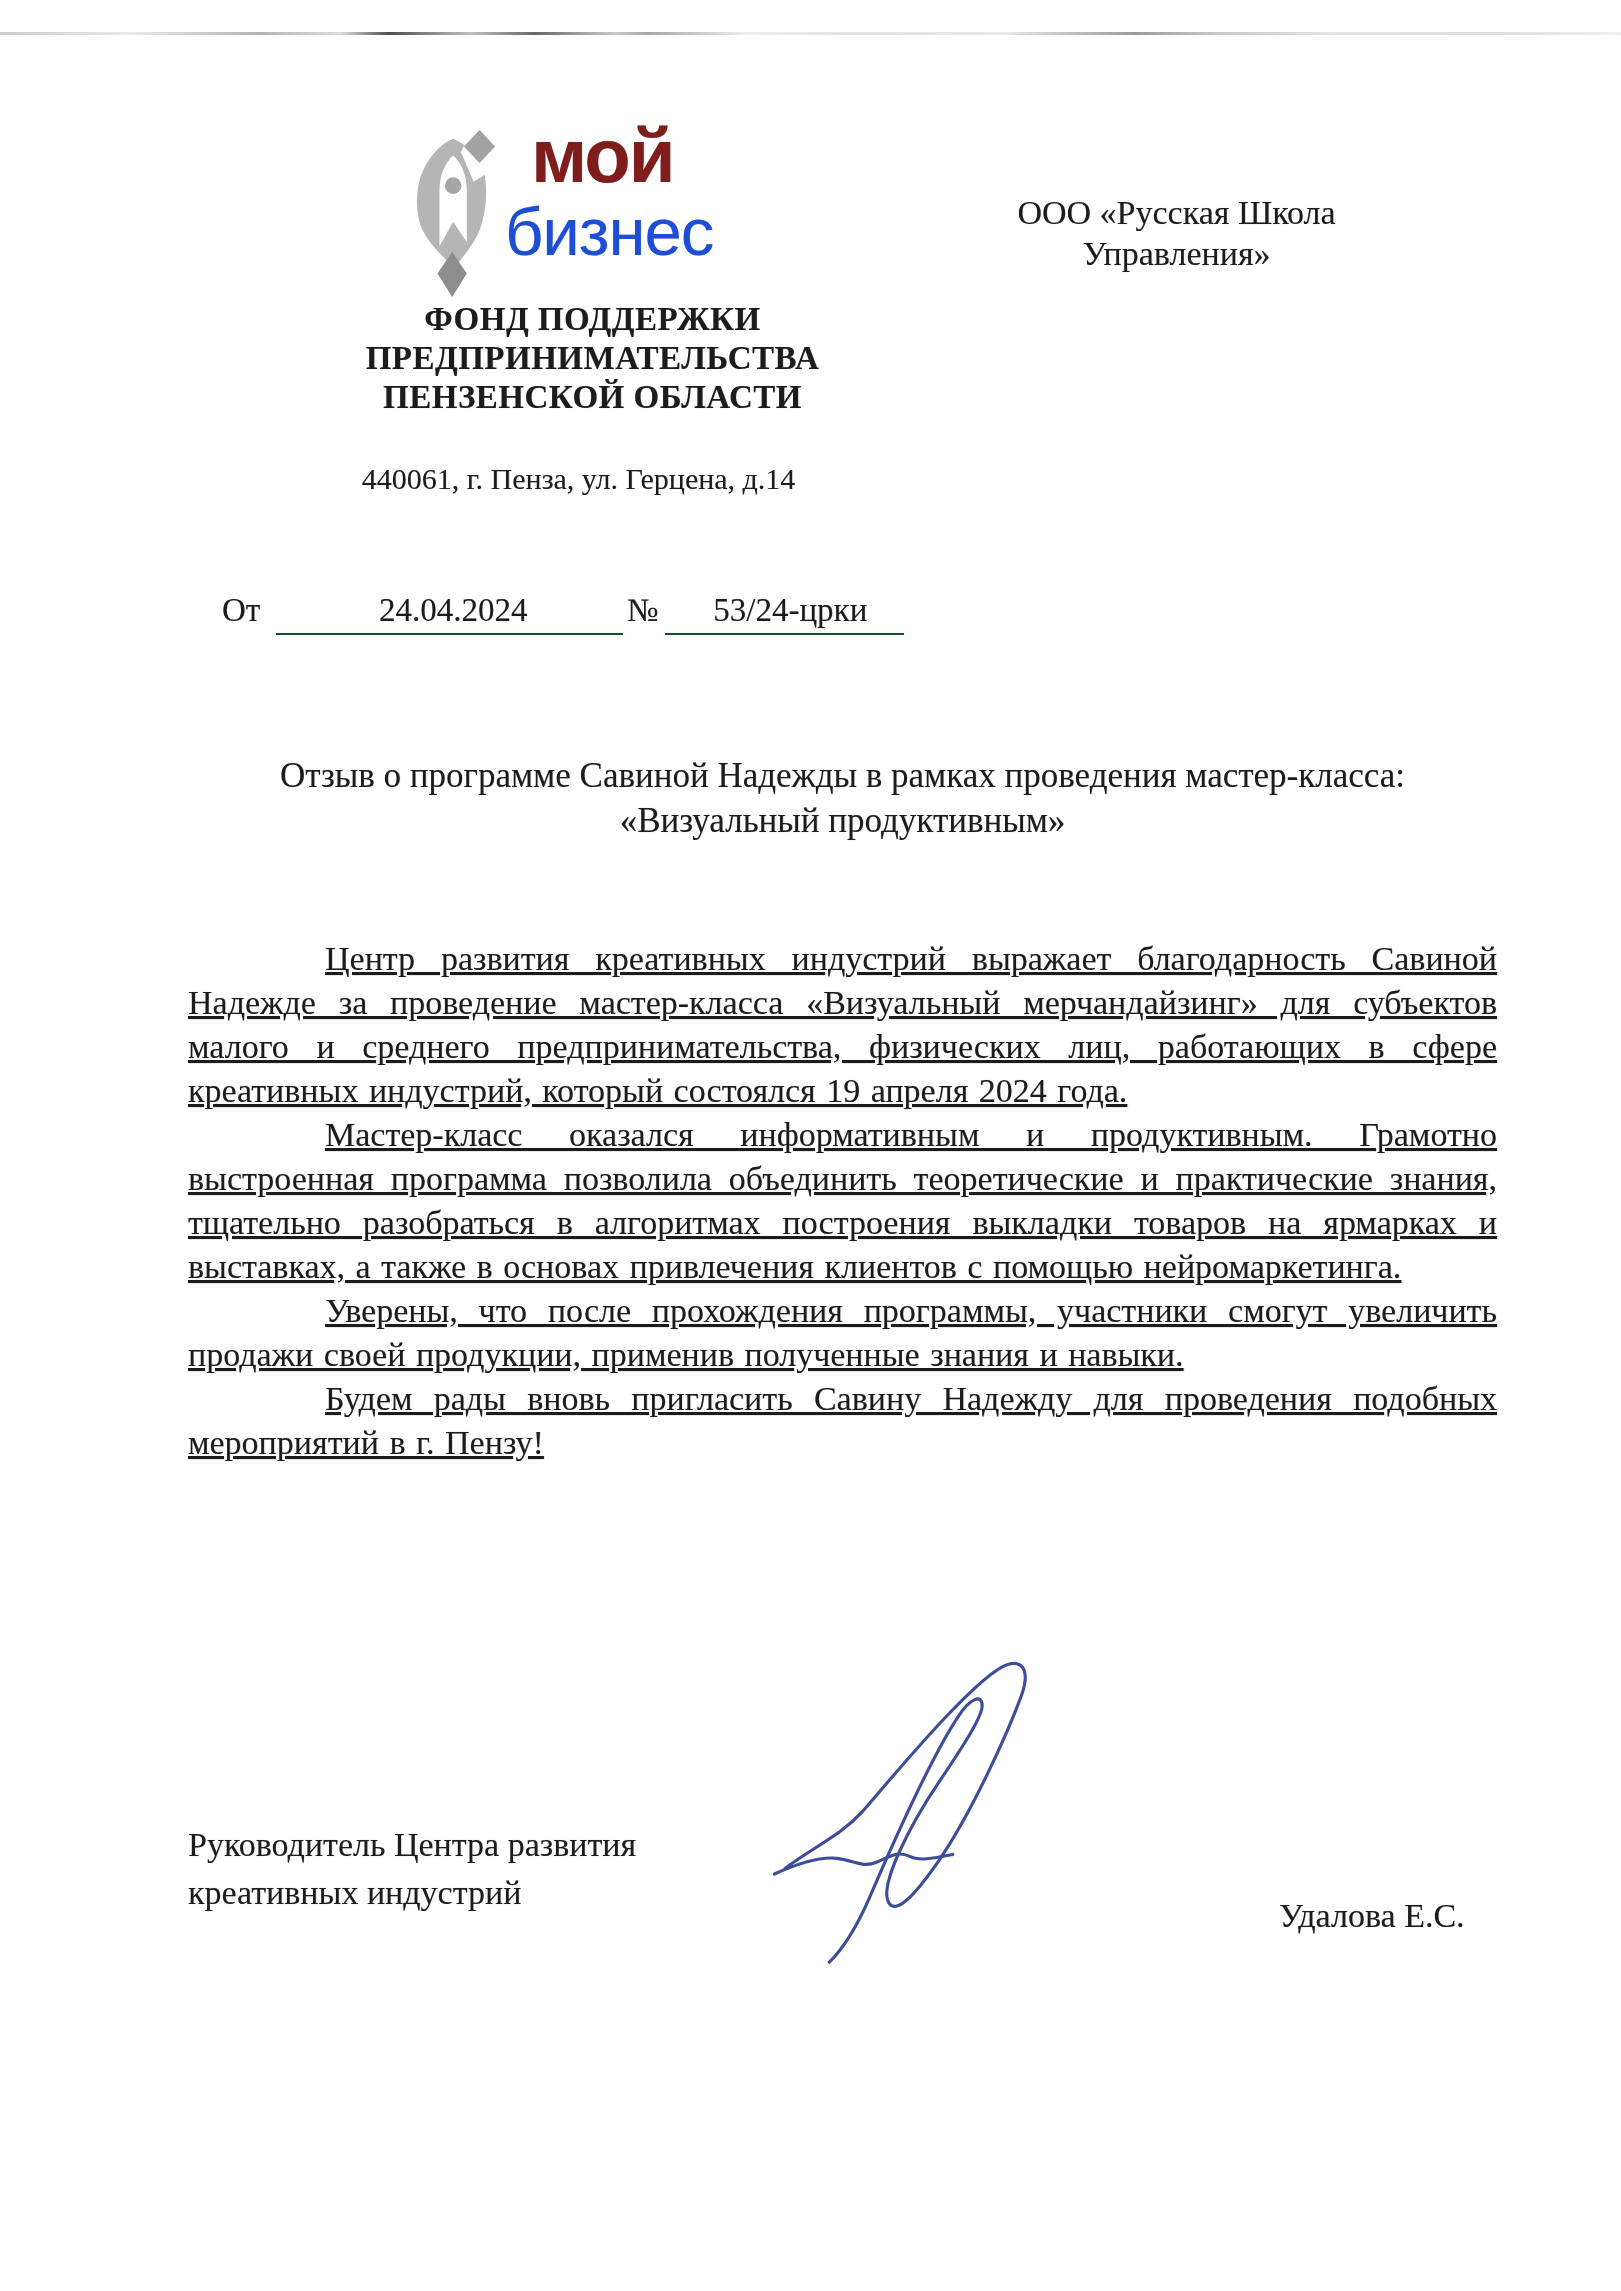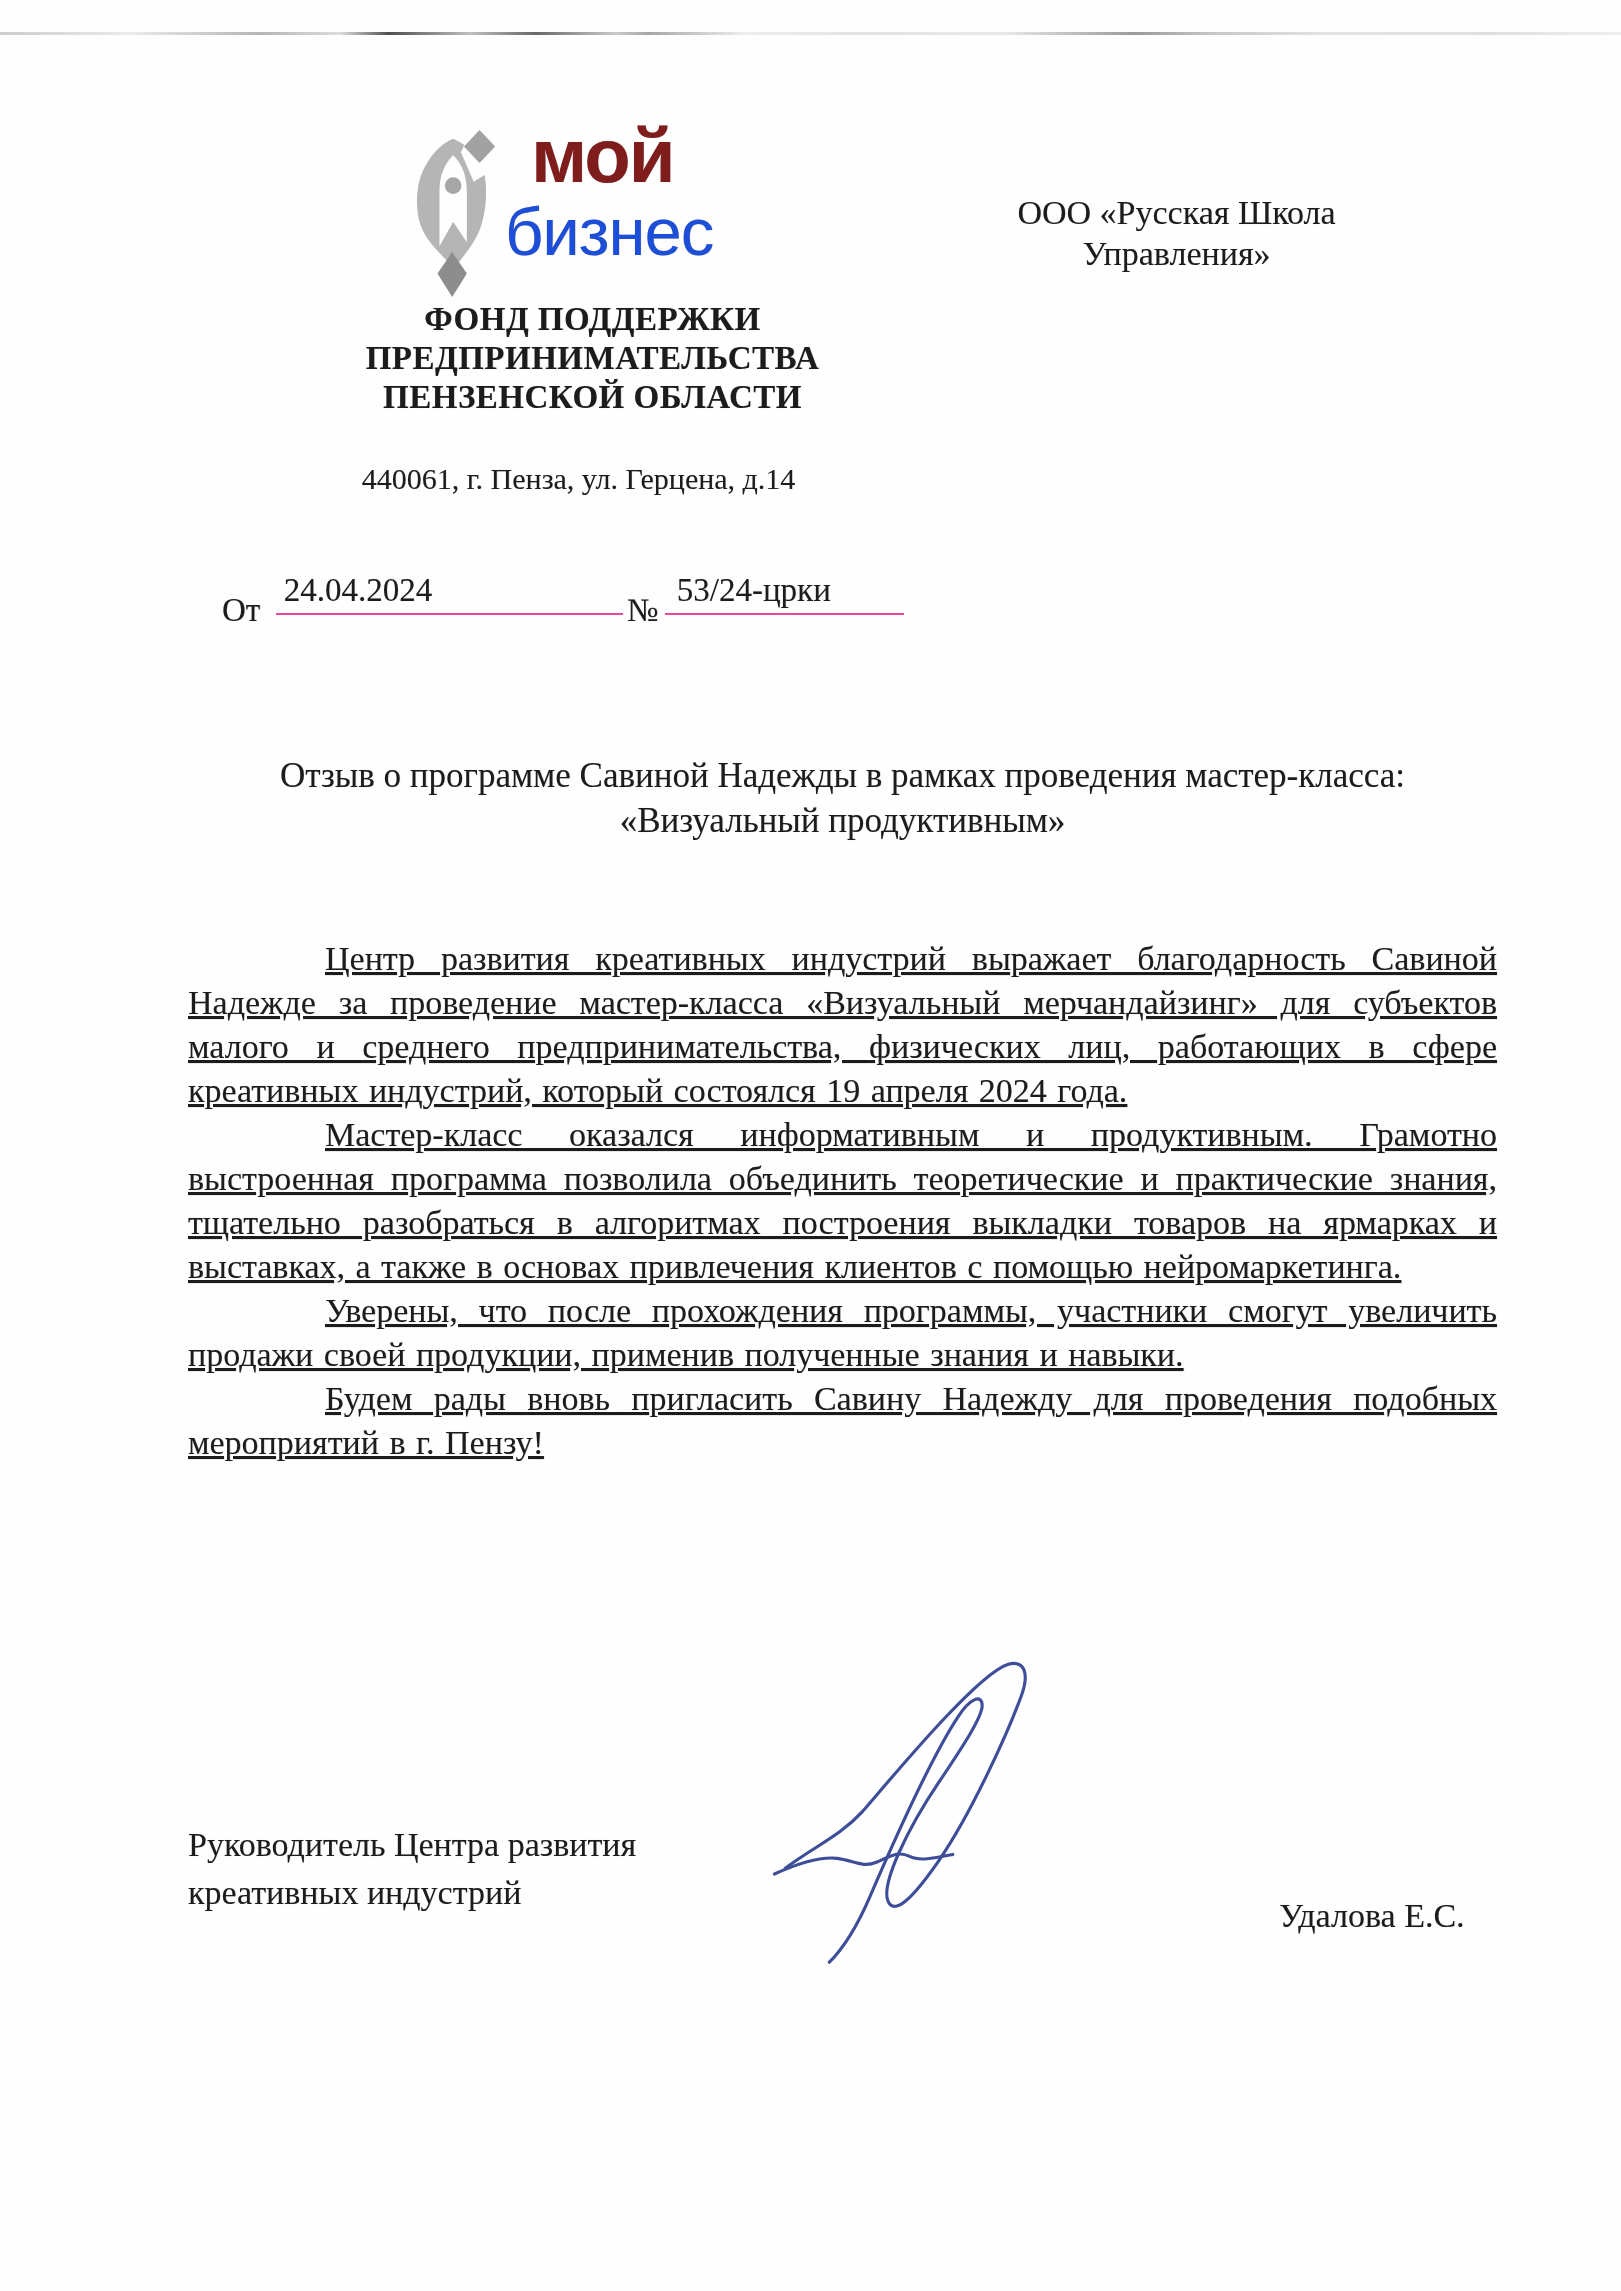--- a/index.html
+++ b/index.html
@@ -52,23 +52,24 @@
     font-size:30px; line-height:40px; text-align:center;
   }
   .recipient{
     position:absolute; left:961px; top:192px; width:431px;
     font-size:34px; line-height:41px; text-align:center;
   }
 
   
   .ref-label{ position:absolute; top:588px; font-size:33px; line-height:45px; }
   .ref-field{
-    position:absolute; top:568px; height:45px;
+    position:absolute; top:588px; height:45px;
     font-size:33px; line-height:45px;
-    border-bottom:2px solid #ec4899;
+    border-bottom:2px solid #14532d;
+    text-align:center;
   }
   .f-from{ left:222px; }
   .f-date{ left:276px; width:339px; padding-left:7.8px; }
   .f-no{ left:627px; }
   .f-num{ left:665px; width:227px; padding-left:11.8px; }
 
   .title{
     position:absolute; left:188px; top:753px; width:1309px;
     font-size:35px; line-height:45px; text-align:center;
   }

